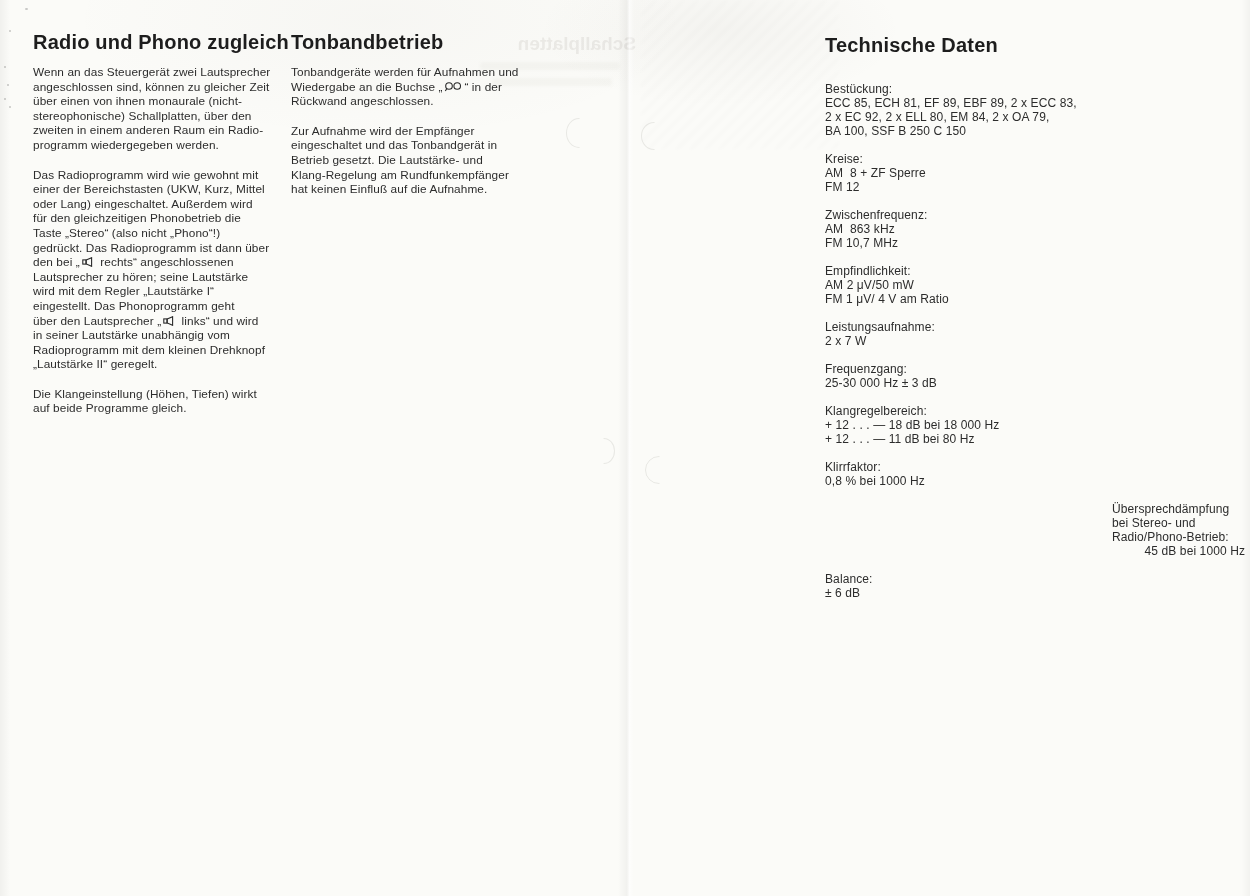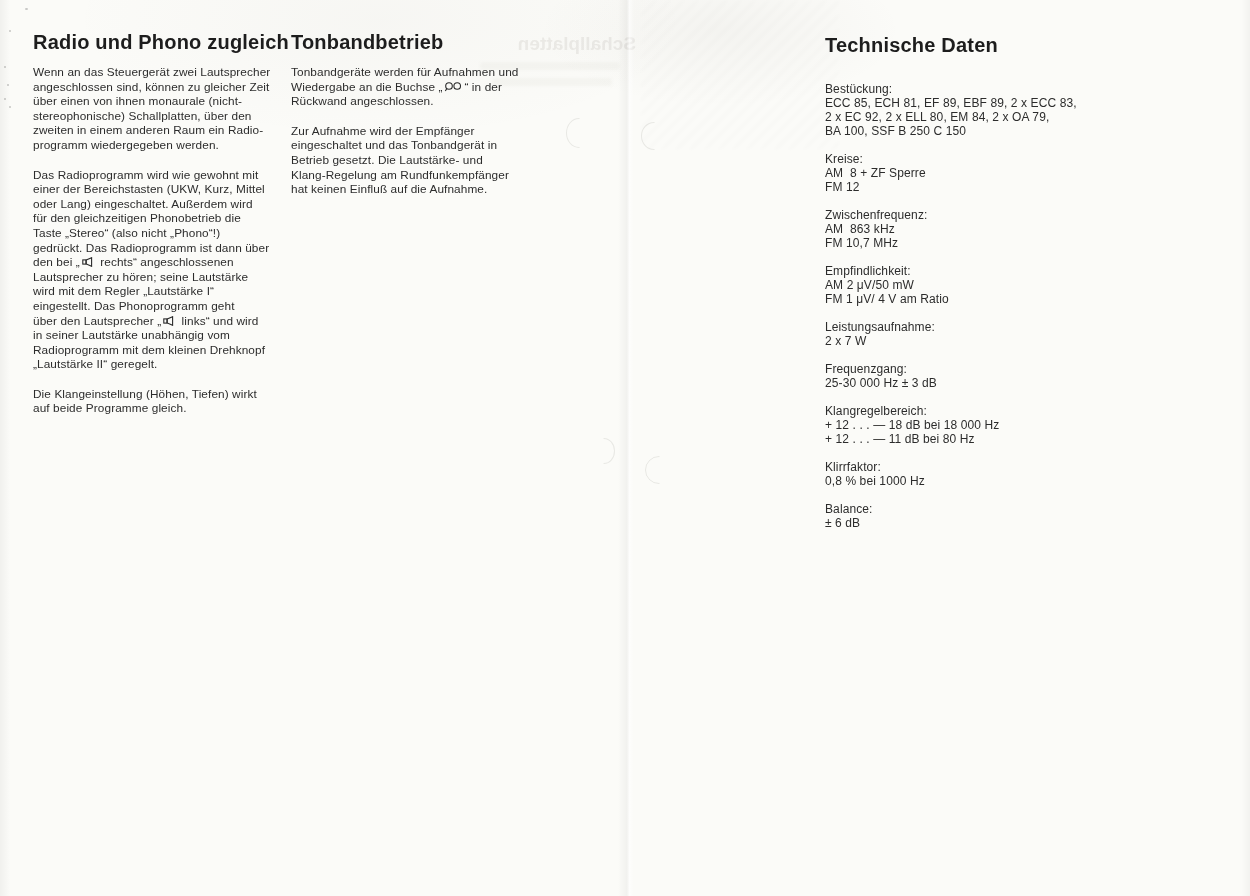--- a/index.html
+++ b/index.html
@@ -168,19 +168,25 @@
       </div>
     <div class="trow">
         <div class="tlabel">Klangregelbereich:</div>
         <div class="tvalue">+ 12 . . . — 18 dB bei 18 000 Hz
 + 12 . . . — 11 dB bei 80 Hz</div>
       </div>
     <div class="trow">
         <div class="tlabel">Klirrfaktor:</div>
         <div class="tvalue">0,8 % bei 1000 Hz</div>
       </div>
+    <div class="trow align-bottom">
+        <div class="tlabel">Übersprechdämpfung
+bei Stereo- und
+Radio/Phono-Betrieb:</div>
+        <div class="tvalue">45 dB bei 1000 Hz</div>
+      </div>
     <div class="trow">
         <div class="tlabel">Balance:</div>
         <div class="tvalue">± 6 dB</div>
       </div>
   </section>
 
 </div>
 
 </body></html>

